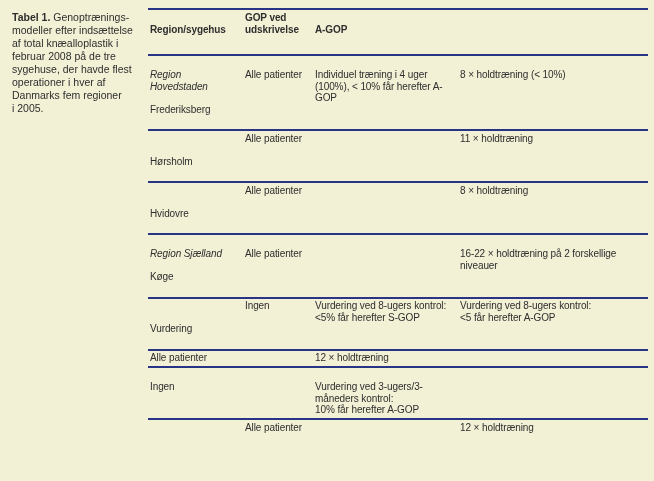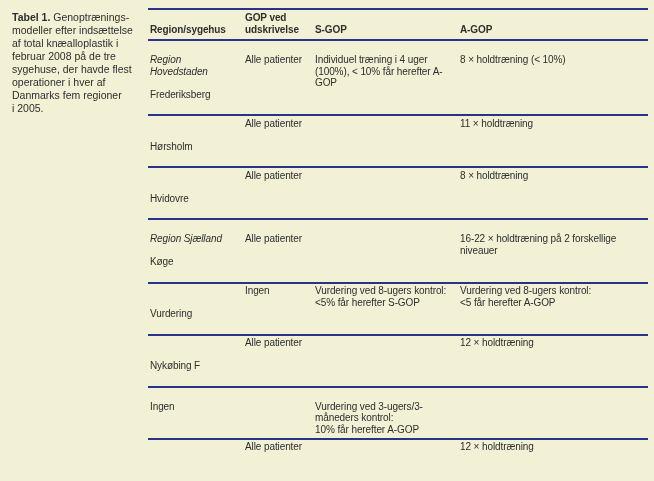--- a/index.html
+++ b/index.html
@@ -29,21 +29,21 @@
     grid-template-columns:95px 70px 145px 190px;
     border-top:2px solid var(--rule,#2a3487);
   }
   .cell{
     padding:1.5px 6px 2.5px 2px;
     white-space:pre-line;
   }
   .thead .cell{
     font-weight:bold;
     display:flex;align-items:flex-end;
-    padding-top:2px;padding-bottom:4px;
+    padding-top:2px;padding-bottom:19px;
   }
   .trow.has-region .cell:not(.c0){padding-top:13px;}
   .region{font-style:italic;}
 </style>
 </head>
 <body>
 
 <div class="page">
 
   <div class="caption"><span class="cap-bold">Tabel 1.</span> <span>Genoptrænings-
@@ -53,21 +53,20 @@
 sygehuse, der havde flest
 operationer i hver af
 Danmarks fem regioner
 i 2005.</span></div>
 
   <div class="table">
     <div class="row thead">
       <div class="cell c0">Region/sygehus</div>
       <div class="cell c1">GOP ved
 udskrivelse</div>
-      <div class="cell c2">S-GOP</div>
       <div class="cell c3">A-GOP</div>
     </div>
     <div>
         <div class="row trow has-region">
     <div class="cell c0">
       <div class="region">Region Hovedstaden</div>
       <div class="hospital">Frederiksberg</div>
     </div>
     <div class="cell c1">Alle patienter</div>
     <div class="cell c2">Individuel træning i 4 uger
@@ -107,24 +106,20 @@
       
       <div class="hospital">Vurdering</div>
     </div>
     <div class="cell c1">Ingen</div>
     <div class="cell c2">Vurdering ved 8-ugers kontrol:
 &lt;5% får herefter S-GOP</div>
     <div class="cell c3">Vurdering ved 8-ugers kontrol:
 &lt;5 får herefter A-GOP</div>
   </div>
         <div class="row trow">
-    <div class="cell c0">
-      
-      <div class="hospital">Nykøbing F</div>
-    </div>
     <div class="cell c1">Alle patienter</div>
     <div class="cell c2"></div>
     <div class="cell c3">12 × holdtræning</div>
   </div>
         <div class="row trow has-region">
     <div class="cell c1">Ingen</div>
     <div class="cell c2"></div>
     <div class="cell c3">Vurdering ved 3-ugers/3-måneders kontrol:
 10% får herefter A-GOP</div>
   </div>

